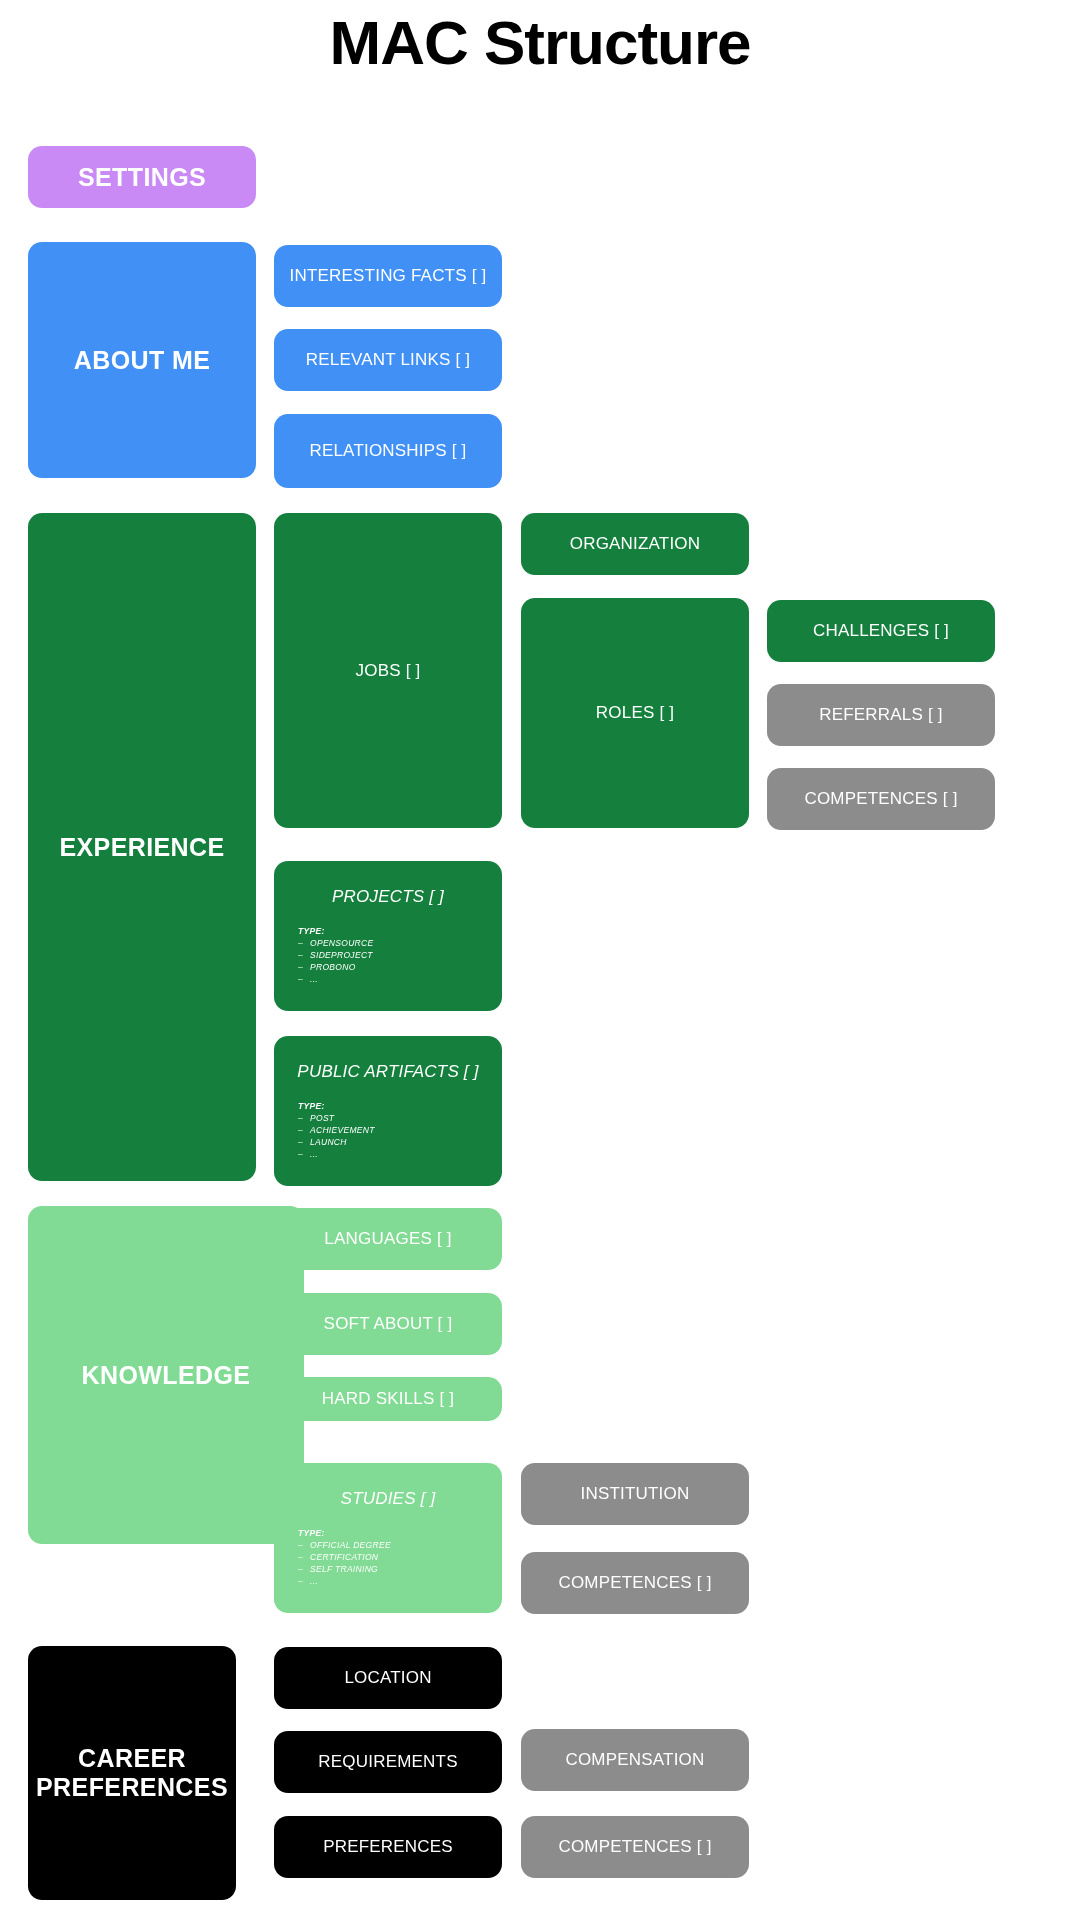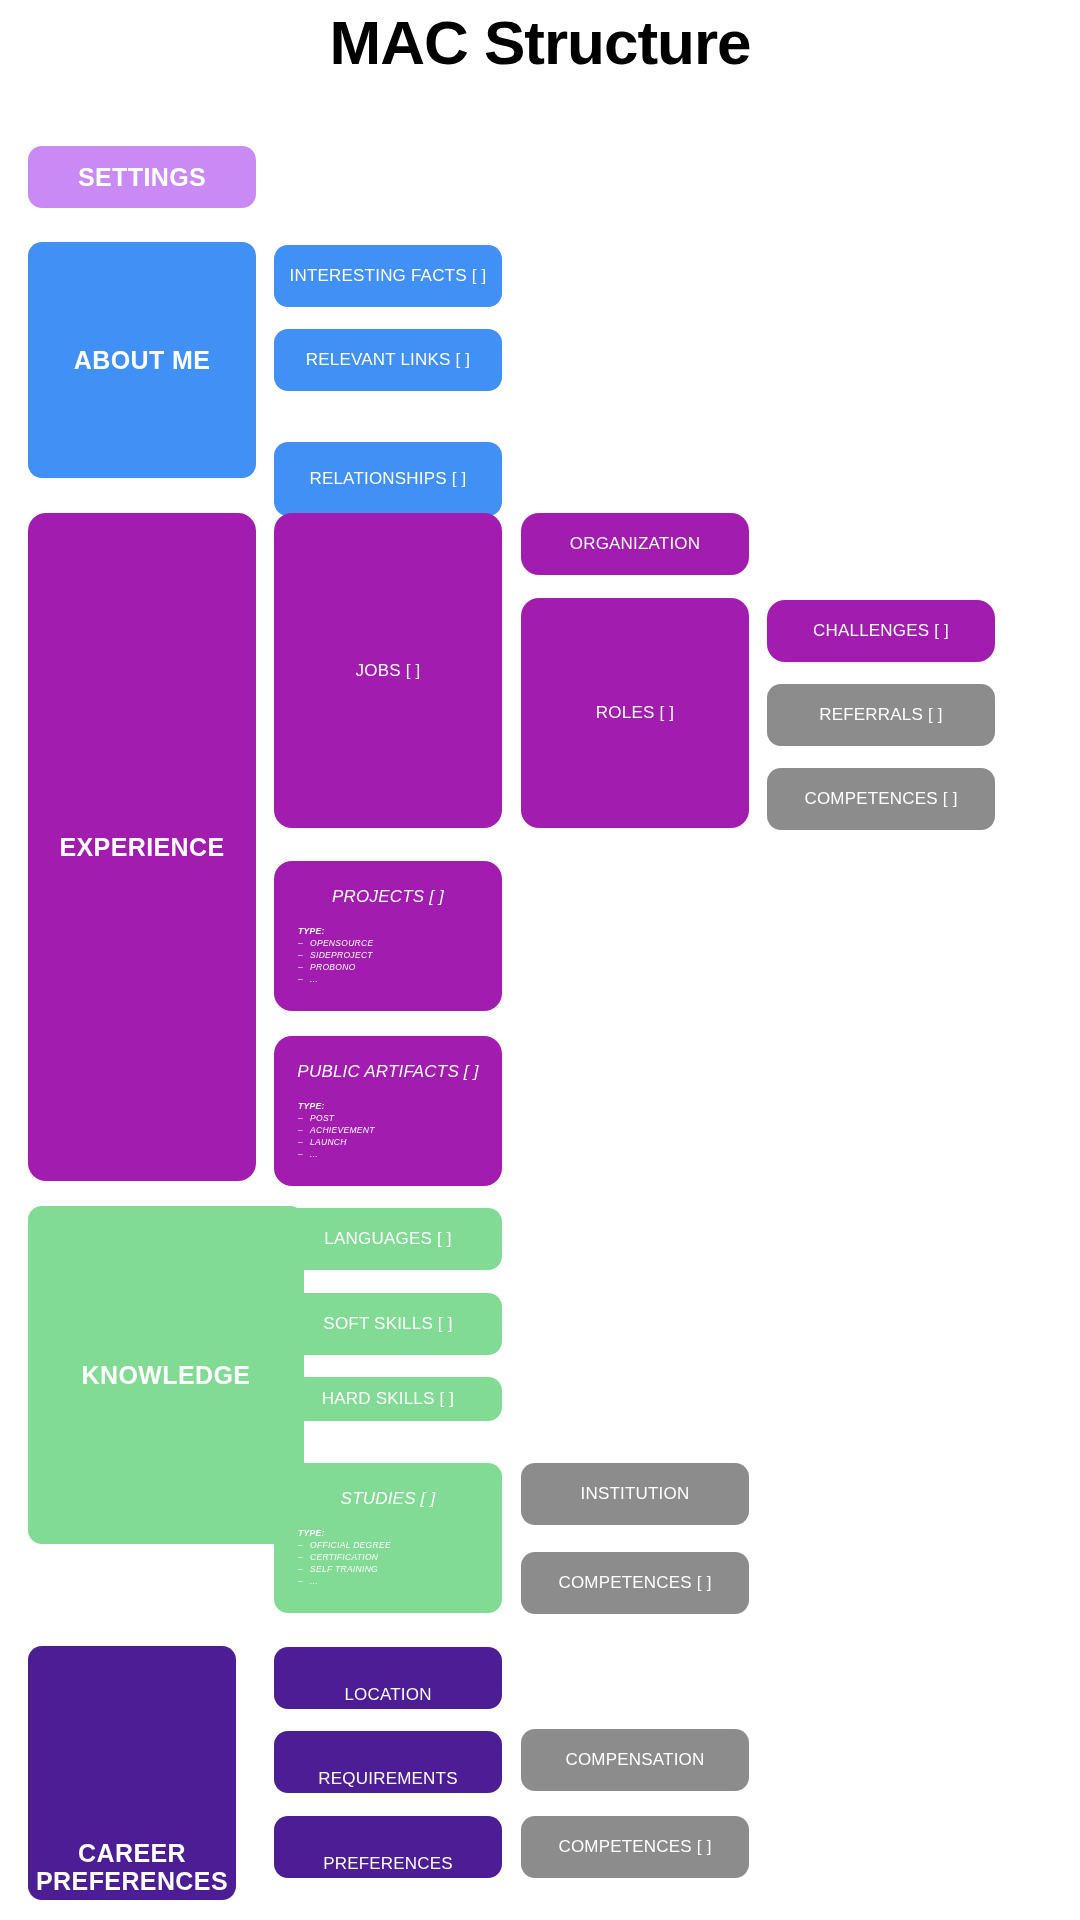--- a/index.html
+++ b/index.html
@@ -56,23 +56,23 @@
   }
   .lvl-child .label {
     font-size: 17px;
     font-weight: normal;
     letter-spacing: 0.2px;
   }
 
   
   .c-purple { background: #c98af5; }
   .c-blue   { background: #4090f5; }
-  .c-orange { background: #a21caf; border-radius: 18px; }
+  .c-orange { background: #15803d; }
   .c-green  { background: #82db94; }
-  .c-red    { background: #4c1d95; justify-content: flex-end; }
+  .c-red    { background: #000000; }
   .c-gray   { background: #8c8c8c; }
 
   
   .node.with-list {
     justify-content: flex-start;
     padding-top: 0;
     font-style: italic;
   }
   .node.with-list .label {
     margin-top: 26px;
@@ -121,21 +121,21 @@
 </div>
 
 <div class="node lvl-child c-blue" style="left:274px; top:245px; width:228px; height:62px;">
   <span class="label">INTERESTING FACTS [ ]</span>
 </div>
 
 <div class="node lvl-child c-blue" style="left:274px; top:329px; width:228px; height:62px;">
   <span class="label">RELEVANT LINKS [ ]</span>
 </div>
 
-<div class="node lvl-child c-blue" style="left:274px; top:414px; width:228px; height:74px;margin-top:28px;">
+<div class="node lvl-child c-blue" style="left:274px; top:414px; width:228px; height:74px;">
   <span class="label">RELATIONSHIPS [ ]</span>
 </div>
 
 <div class="node lvl-root c-orange" style="left:28px; top:513px; width:228px; height:668px;">
   <span class="label">EXPERIENCE</span>
 </div>
 
 <div class="node lvl-child c-orange" style="left:274px; top:513px; width:228px; height:315px;">
   <span class="label">JOBS [ ]</span>
 </div>
@@ -188,21 +188,21 @@
 
 <div class="node lvl-root c-green" style="left:28px; top:1206px; width:276px; height:338px;">
   <span class="label">KNOWLEDGE</span>
 </div>
 
 <div class="node lvl-child c-green" style="left:274px; top:1208px; width:228px; height:62px;">
   <span class="label">LANGUAGES [ ]</span>
 </div>
 
 <div class="node lvl-child c-green" style="left:274px; top:1293px; width:228px; height:62px;">
-  <span class="label">SOFT SKILLS [ ]</span>
+  <span class="label">SOFT ABOUT [ ]</span>
 </div>
 
 <div class="node lvl-child c-green" style="left:274px; top:1377px; width:228px; height:44px;">
   <span class="label">HARD SKILLS [ ]</span>
 </div>
 
 <div class="node lvl-child c-green with-list" style="left:274px; top:1463px; width:228px; height:150px;">
   <span class="label">STUDIES [ ]</span>
   <div class="type-block">
     <div class="type-title">TYPE:</div>

